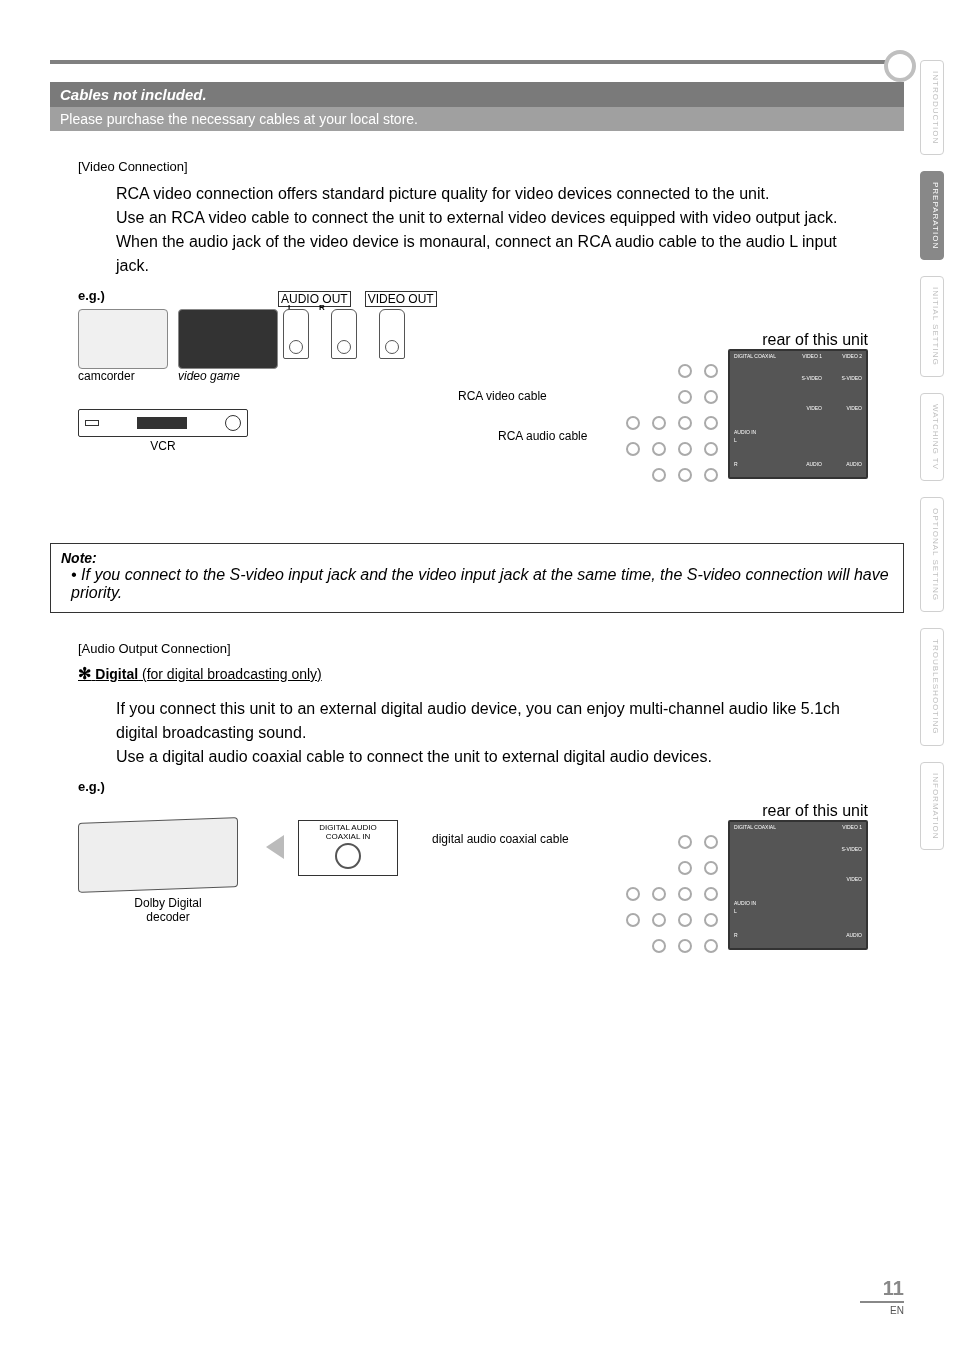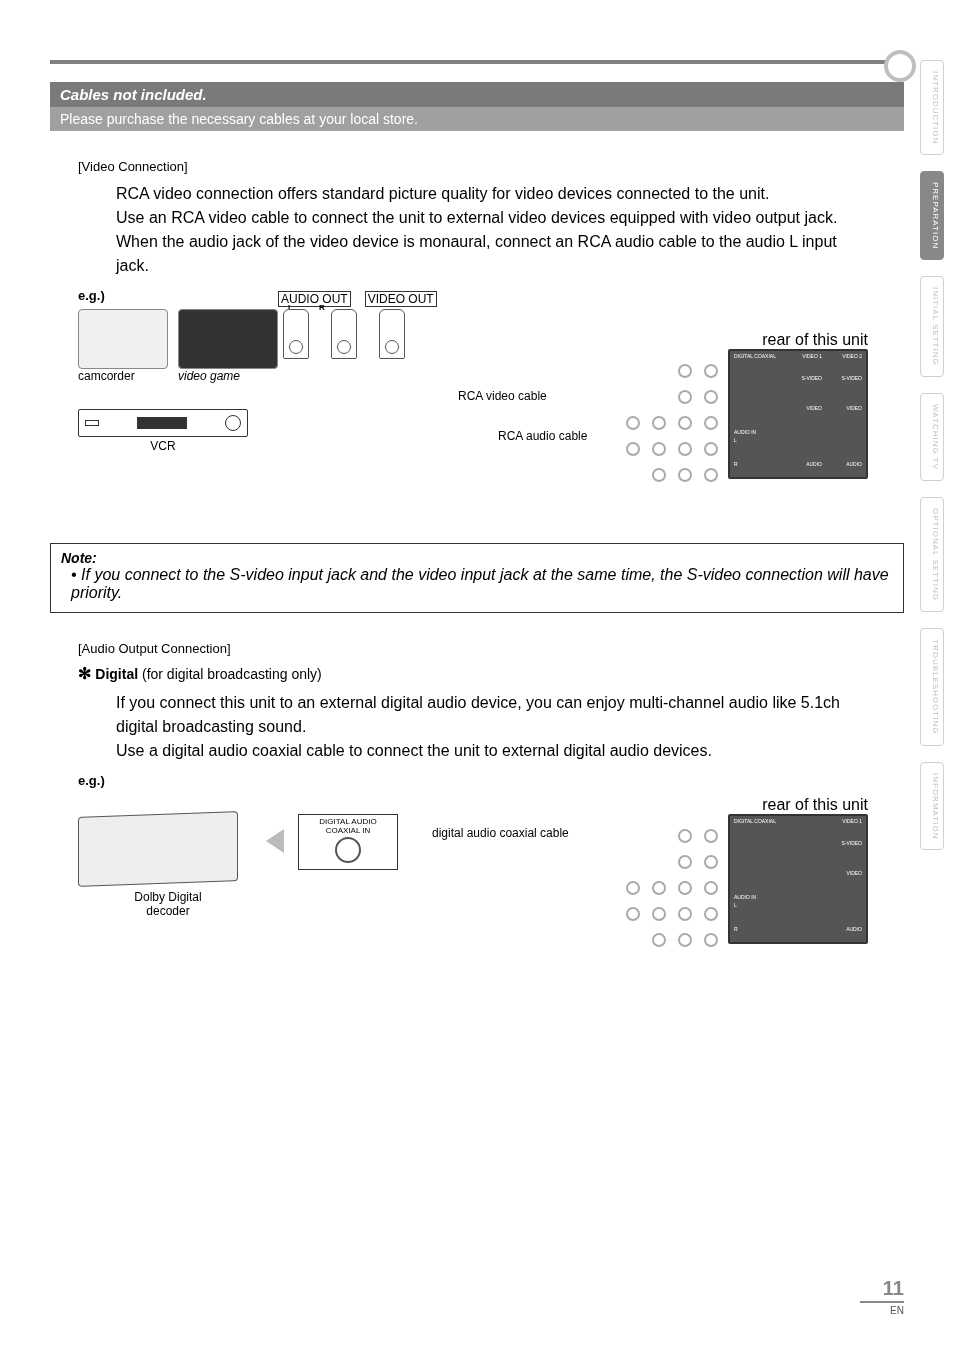--- a/index.html
+++ b/index.html
@@ -14,21 +14,21 @@
 .section p { font-size: 16px; line-height: 1.5; margin-left: 38px; }
 .eg { font-weight: bold; font-size: 13px; margin-top: 10px; }
 .diagram { margin-top: 6px; height: 220px; position: relative; }
 .diagram2 { margin-top: 6px; height: 180px; position: relative; }
 .devbox { position: absolute; text-align: left; font-size: 12px; }
 .devbox .shape { background: #f0f0f0; border: 1px solid #888; border-radius: 4px; }
 .note-box { border: 1px solid #333; margin-top: 14px; padding: 6px 10px 10px 10px; }
 .note-box .note-title { font-style: italic; font-weight: bold; font-size: 14px; }
 .note-box .note-body { font-style: italic; font-size: 16px; margin-left: 10px; }
 .note-box .note-body::before { content: "• "; }
-.star-line { font-size: 14px; margin-bottom: 8px; }
+.star-line { font-size: 14px; margin-bottom: 14px; text-decoration: underline; }
 .star-line .star { font-weight: bold; font-size: 16px; }
 .star-line .bold { font-weight: bold; }
 .indent { margin-left: 22px; }
 .sidetabs { position: absolute; right: 10px; top: 60px; width: 24px; display: flex; flex-direction: column; gap: 16px; }
 .tab { writing-mode: vertical-rl; text-orientation: mixed; font-size: 8px; letter-spacing: 1px; color: #bfbfbf; border: 1px solid #d0d0d0; border-radius: 4px; padding: 10px 3px; text-align: center; }
 .tab.active { background: #888; color: #fff; border-color: #888; }
 .footer { position: absolute; bottom: 30px; right: 50px; text-align: right; }
 .footer .pg { font-size: 20px; font-weight: bold; color: #888; }
 .footer .lang { font-size: 10px; color: #555; border-top: 2px solid #888; display: inline-block; padding-top: 2px; padding-left: 30px; }
 .jackpanel { position: absolute; right: 0; top: 40px; width: 140px; height: 130px; border: 2px solid #333; background: #555; border-radius: 2px; }

